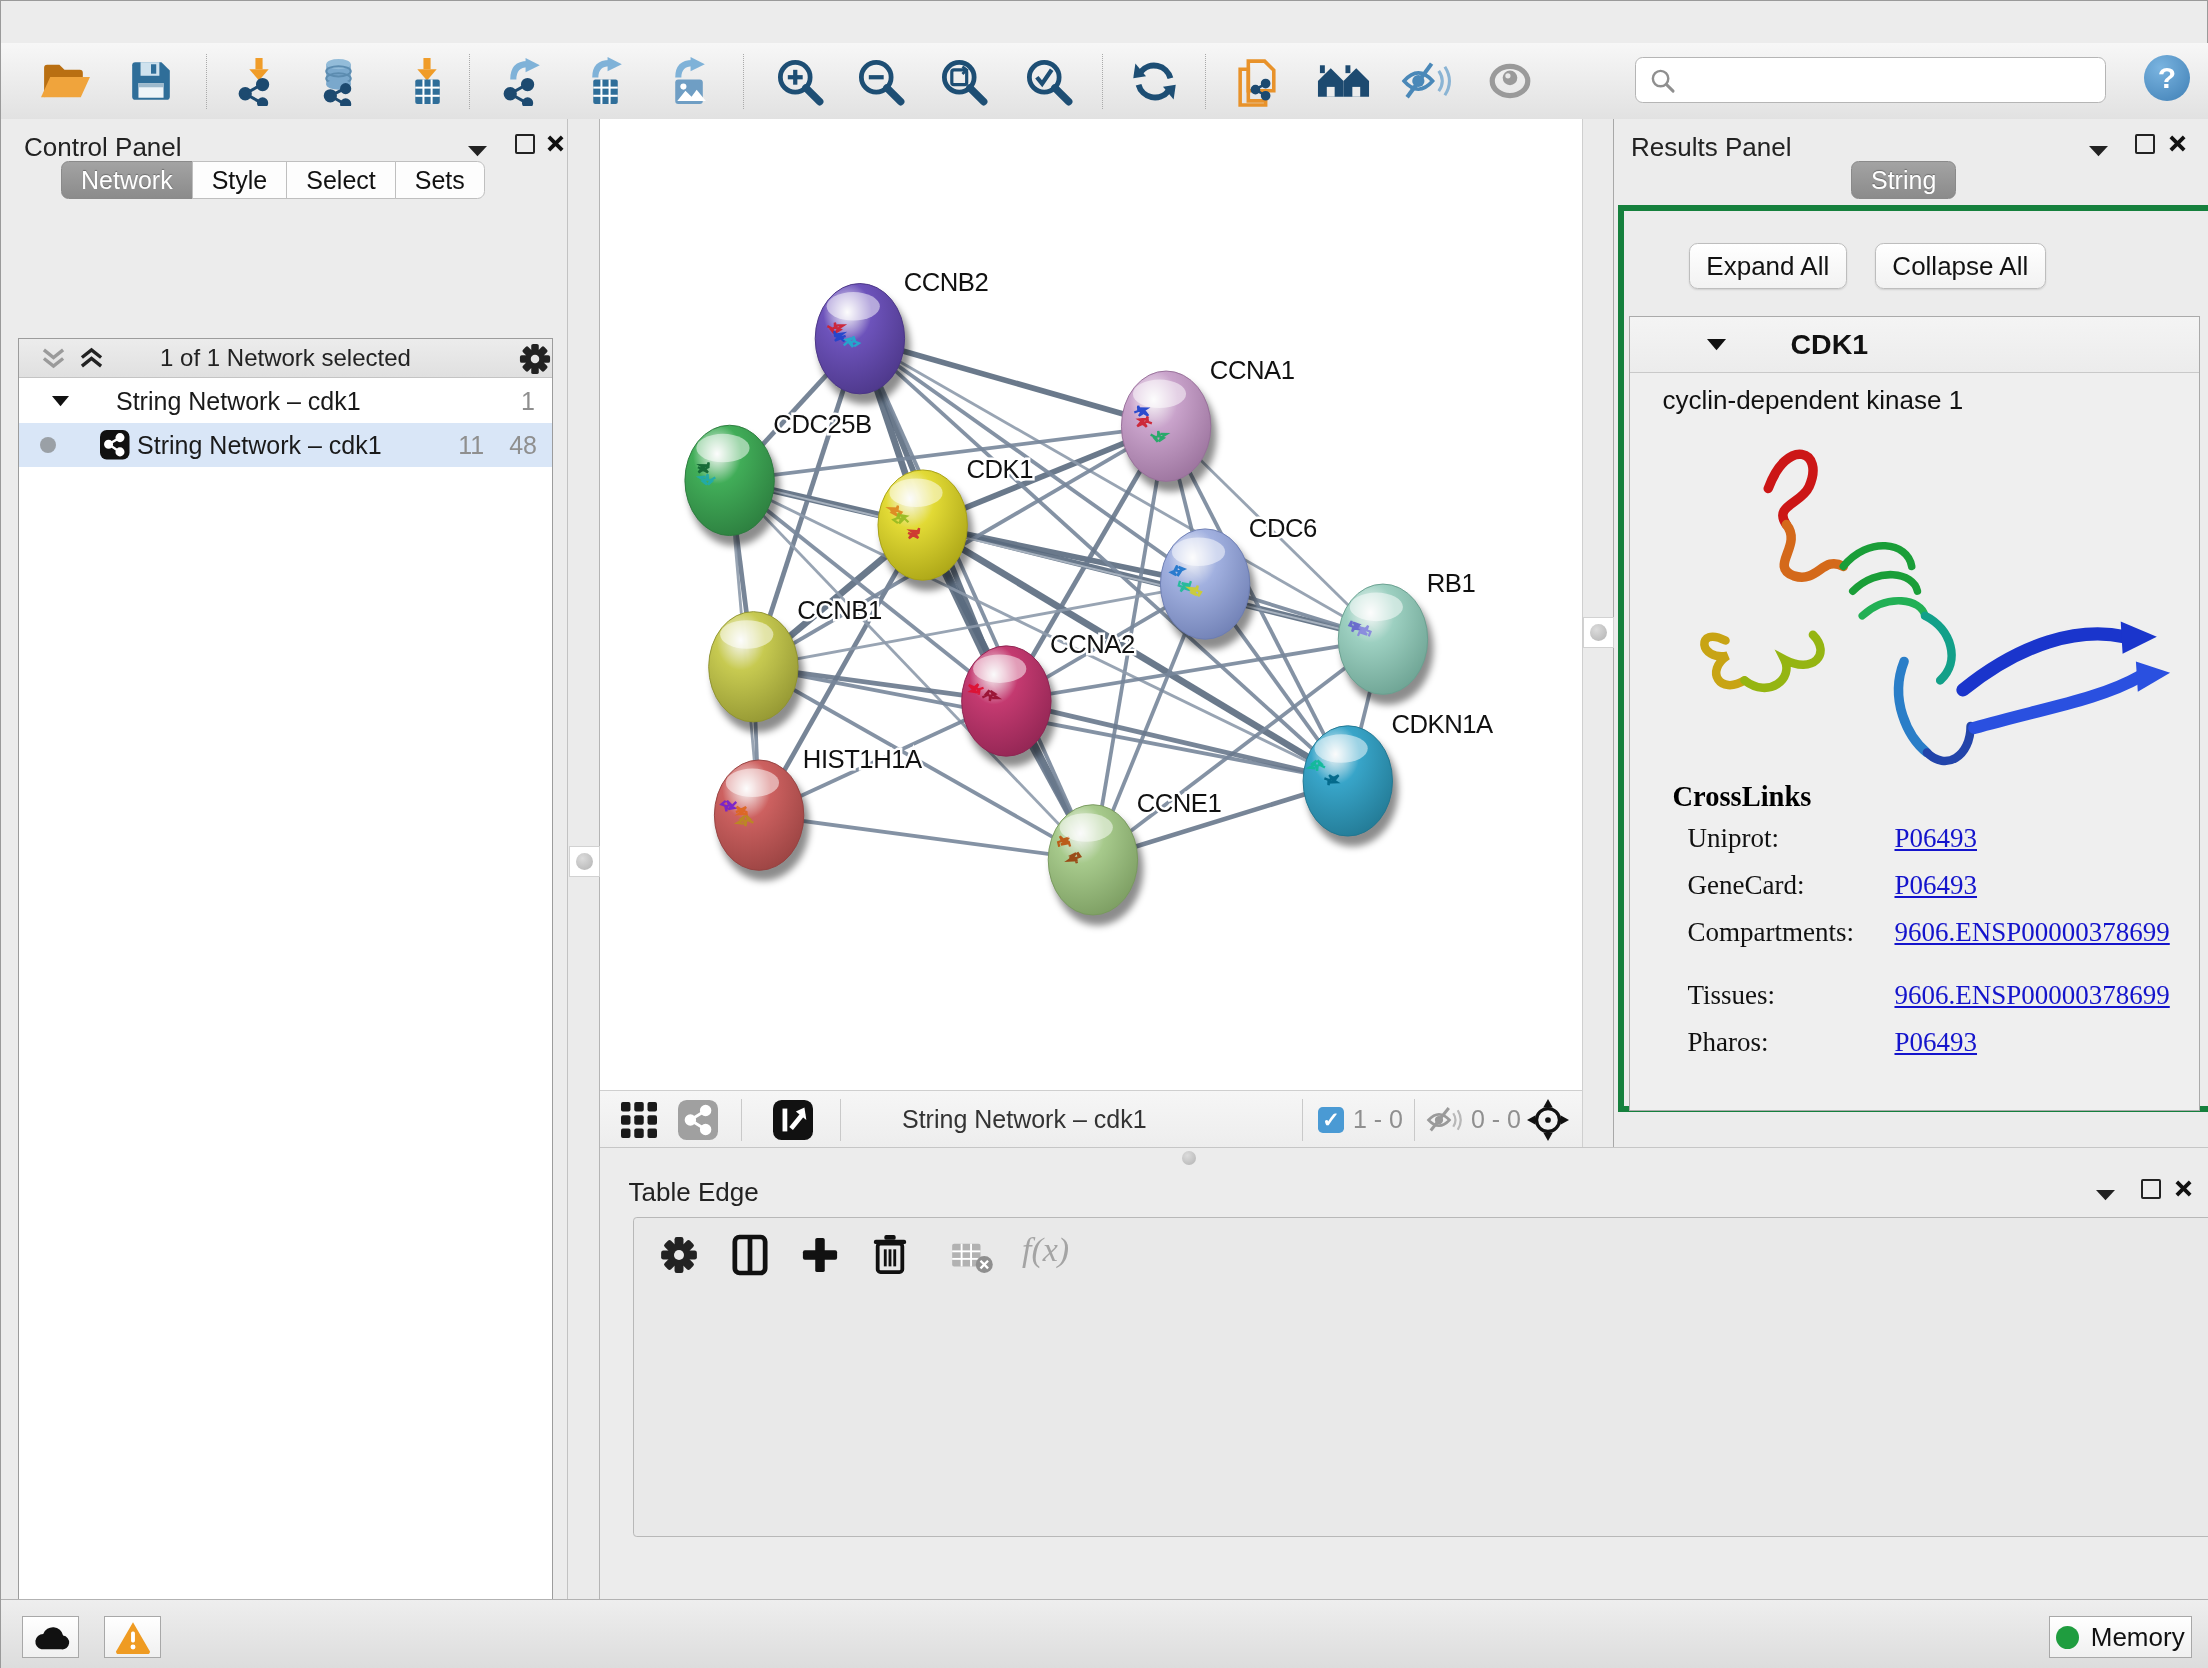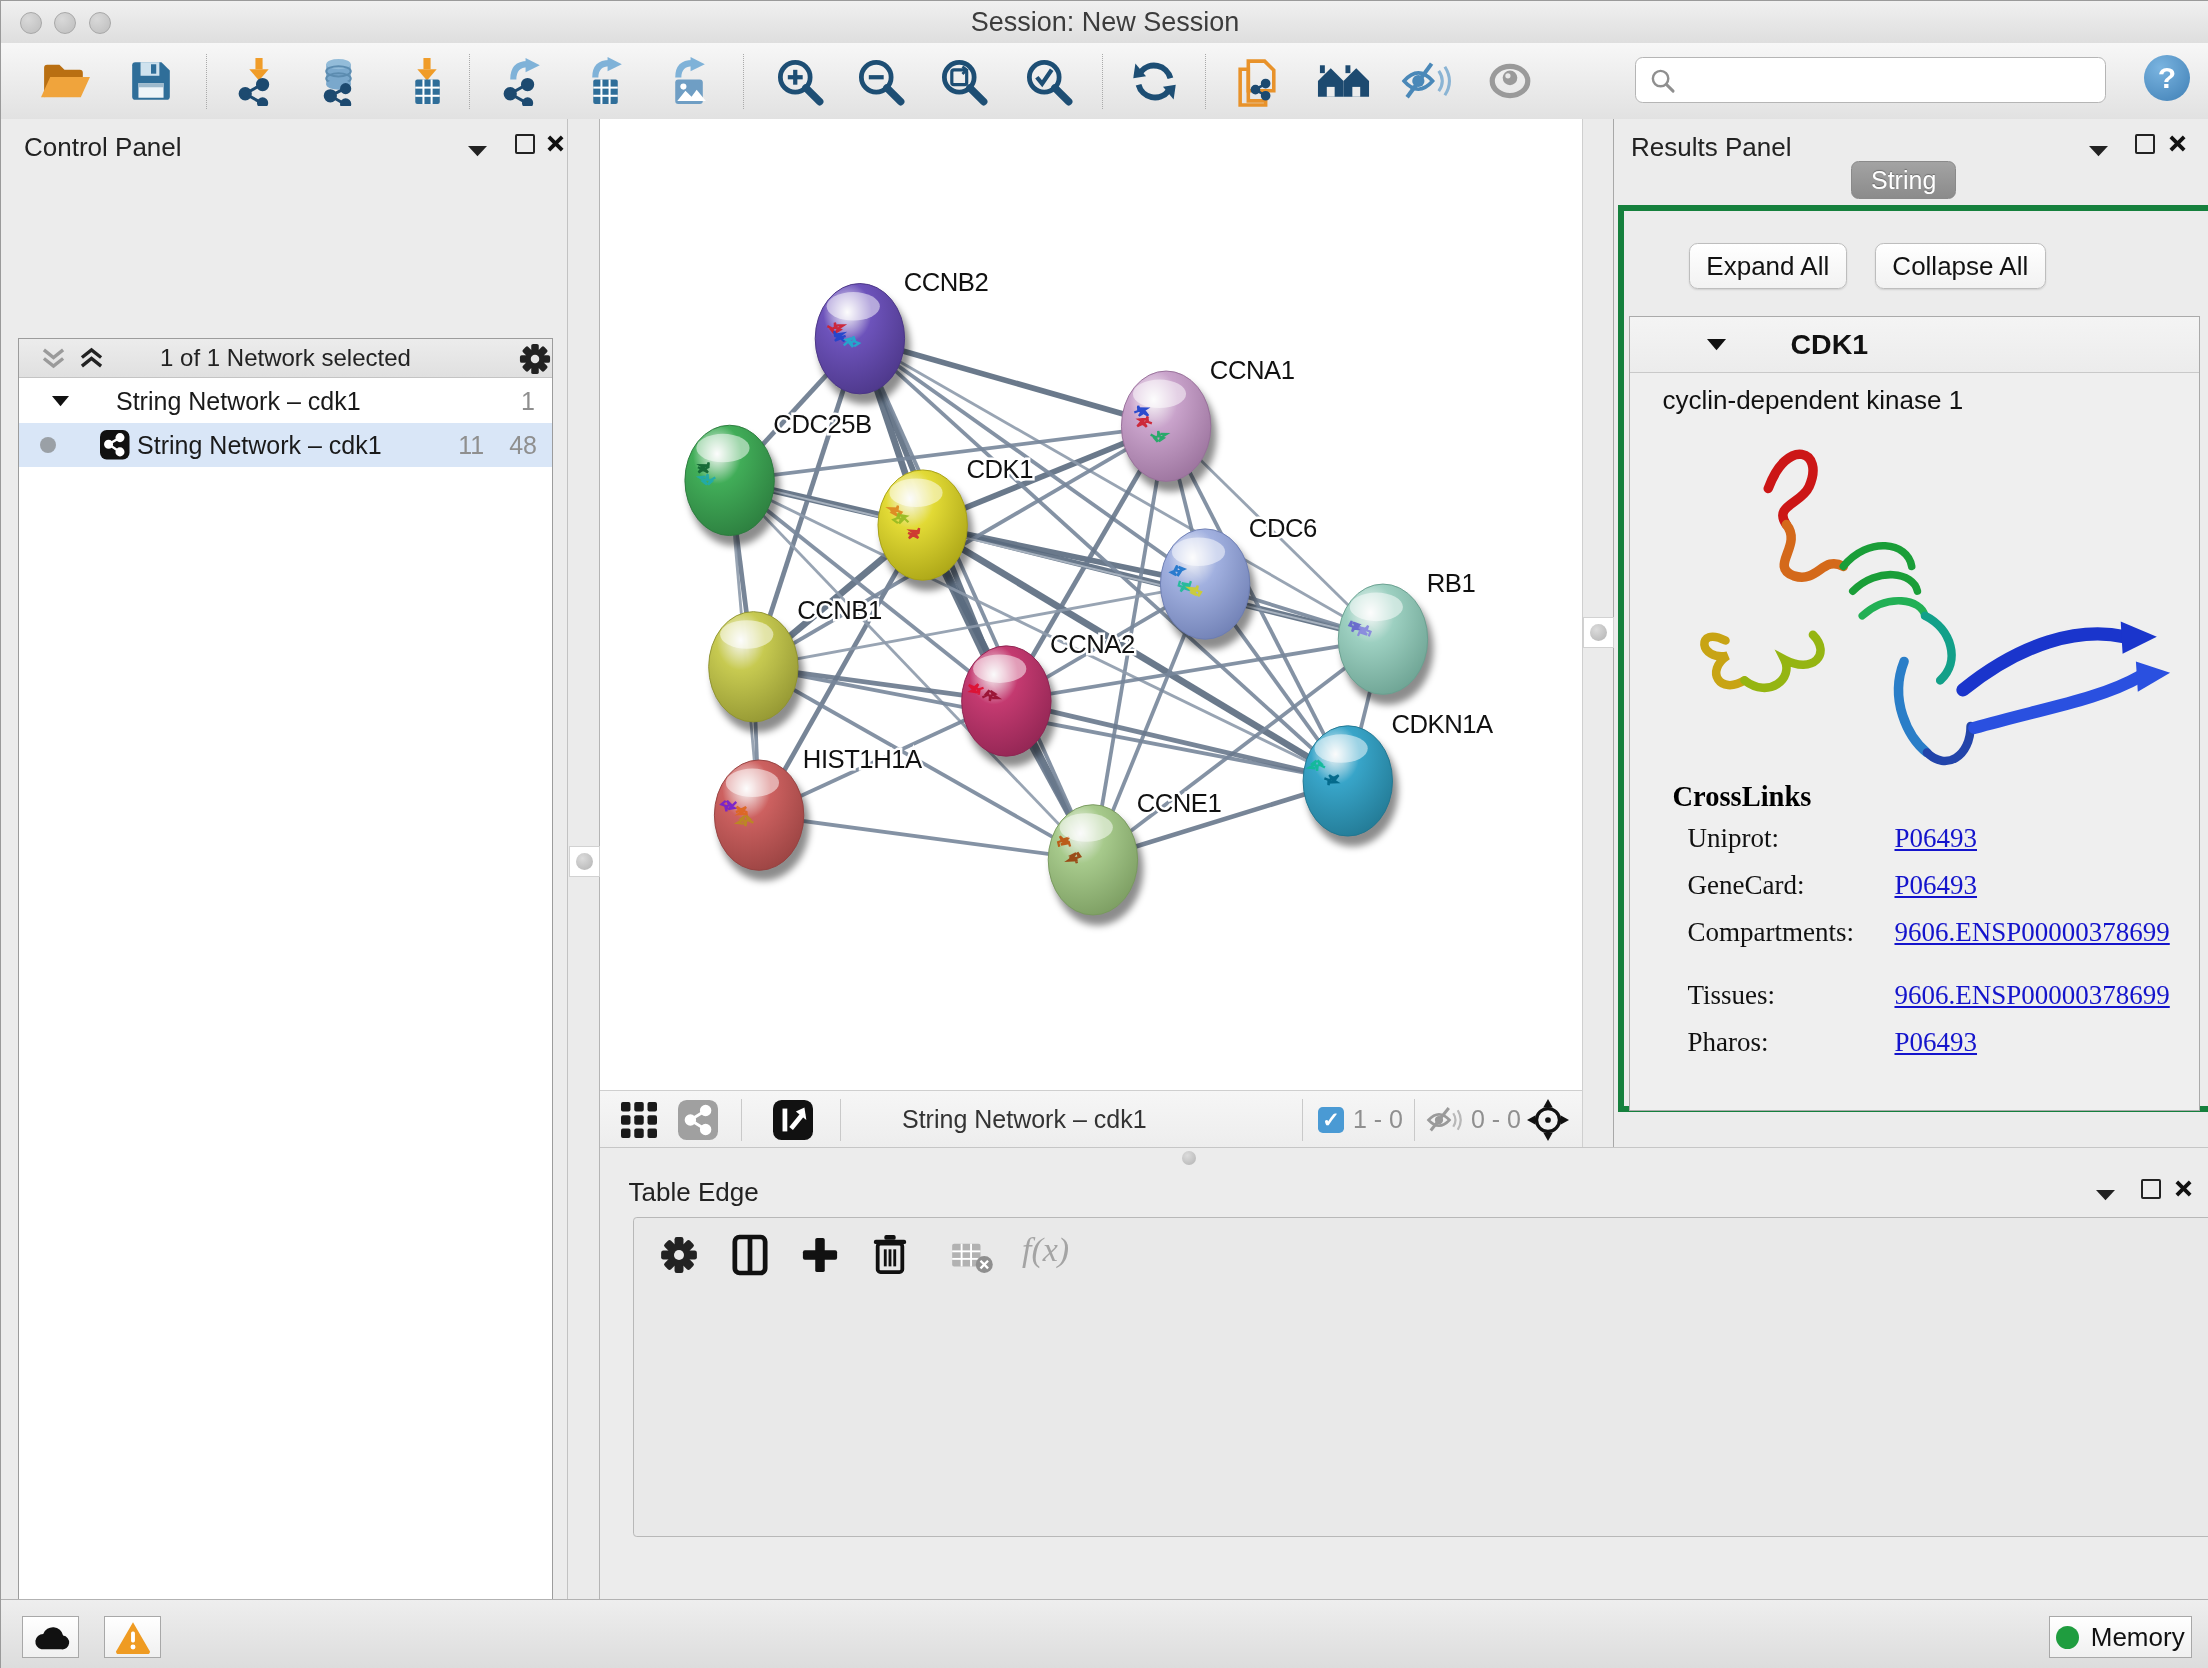--- a/index.html
+++ b/index.html
@@ -58,26 +58,20 @@
   
   .statusbar{left:0;top:1598px;width:2208px;height:70px;background:linear-gradient(#eeeeee,#dcdcdc);border-top:1px solid #b2b2b2;}
   .sb-btn{top:16px;height:40px;background:linear-gradient(#ffffff,#f0f0f0);border:1.4px solid #a8a8a8;display:flex;align-items:center;justify-content:center;}
   text.nlabel{font-size:27px;fill:#111;paint-order:stroke;stroke:#ffffff;stroke-width:5px;font-family:"Liberation Sans",sans-serif;letter-spacing:-0.5px;}
 </style>
 </head>
 <body>
 
 <div class="app">
 
-  <div class="abs titlebar">
-    <div class="abs tl-circle" style="left:19px;"></div>
-    <div class="abs tl-circle" style="left:53px;"></div>
-    <div class="abs tl-circle" style="left:88px;"></div>
-    <div class="wtitle">Session: New Session</div>
-  </div>
 
   <div class="abs toolbar">
     <div class="abs tbtn" style="left:33px;">
       <svg width="53" height="46" viewBox="0 0 52 44">
         <path d="M5 38 V9 q0-3 3-3 h12 l5 5 h15 q3 0 3 3 v6" fill="#b96f12"></path>
         <path d="M2 38 L11 18 h39 l-9 20 z" fill="#f0a43c"></path>
       </svg>
     </div>
     <div class="abs tbtn" style="left:118px;">
       <svg width="46" height="46" viewBox="0 0 44 44">
@@ -266,20 +260,26 @@
     <div class="abs panelhead" style="left:23px;top:13.3px;">Control Panel</div>
     <svg class="abs" style="left:466px;top:25px;" width="21" height="13.3" viewBox="0 0 22 14">
         <polygon points="1,2 21,2 11,13" fill="#222"></polygon>
       </svg>
     <div class="abs winctl-sq" style="left:514px;top:15px;"></div>
     <svg class="abs" style="left:545px;top:15px;" width="19" height="19" viewBox="0 0 20 20">
       <line x1="3" y1="3" x2="17" y2="17" stroke="#111" stroke-width="4"></line>
         <line x1="17" y1="3" x2="3" y2="17" stroke="#111" stroke-width="4"></line>
     </svg>
 
+    <div class="abs seg" style="left:61px;top:42px;">
+      <div class="tab sel">Network</div>
+      <div class="tab">Style</div>
+      <div class="tab">Select</div>
+      <div class="tab">Sets</div>
+    </div>
 
     <div class="abs cp-listbox">
       <div class="abs cp-subhead">
         <svg class="abs" style="left:21px;top:7.6px;" width="27" height="23" viewBox="0 0 28 24">
           <polyline points="4,3 14,11 24,3" fill="none" stroke="#9a9a9a" stroke-width="3.5"></polyline>
           <polyline points="4,12 14,20 24,12" fill="none" stroke="#9a9a9a" stroke-width="3.5"></polyline>
         </svg>
         <svg class="abs" style="left:59px;top:7.6px;" width="27" height="23" viewBox="0 0 28 24">
           <polyline points="4,11 14,3 24,11" fill="none" stroke="#222" stroke-width="3.5"></polyline>
           <polyline points="4,20 14,12 24,20" fill="none" stroke="#222" stroke-width="3.5"></polyline>

